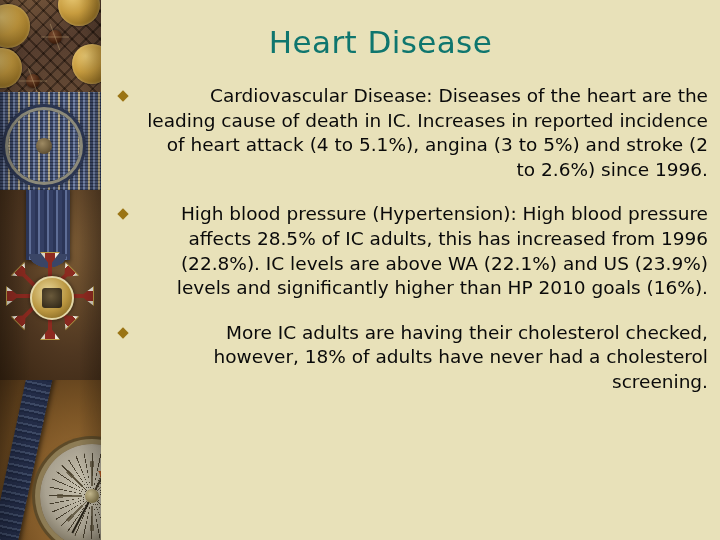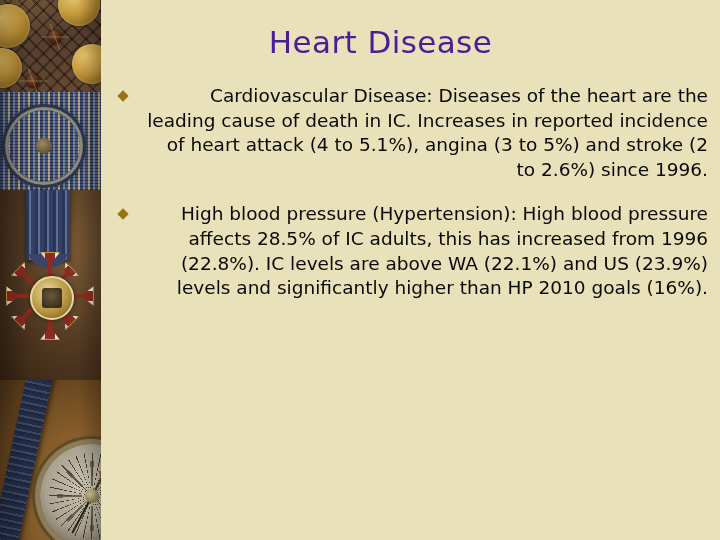--- a/index.html
+++ b/index.html
@@ -252,21 +252,21 @@
   
   #title {
     position: absolute;
     left: 101px;
     top: 24px;
     width: 559px;
     text-align: center;
     font-family: "DejaVu Sans", sans-serif;
     font-size: 31px;
     line-height: 36px;
-    color: #4c1d95;
+    color: #0f766e;
     letter-spacing: .4px;
     white-space: nowrap;
   }
 
   #body-list {
     position: absolute;
     left: 118px;
     top: 84px;
     width: 590px;
     text-align: right;
@@ -347,16 +347,20 @@
     <div class="bullet-row">
       <span class="bullet-mark"></span>
       <span class="bullet-text">Cardiovascular Disease: Diseases of the heart are the leading cause of death in IC. Increases in reported incidence of heart attack (4 to 5.1%), angina (3 to 5%) and stroke (2 to 2.6%) since 1996.</span>
     </div>
 
     <div class="bullet-row">
       <span class="bullet-mark"></span>
       <span class="bullet-text">High blood pressure (Hypertension): High blood pressure affects 28.5% of IC adults, this has increased from 1996 (22.8%). IC levels are above WA (22.1%) and US (23.9%) levels and significantly higher than HP 2010 goals (16%).</span>
     </div>
 
+    <div class="bullet-row">
+      <span class="bullet-mark"></span>
+      <span class="bullet-text">More IC adults are having their cholesterol checked, however, 18% of adults have never had a cholesterol screening.</span>
+    </div>
 
   </div>
 
 </div>
 
 </body></html>

